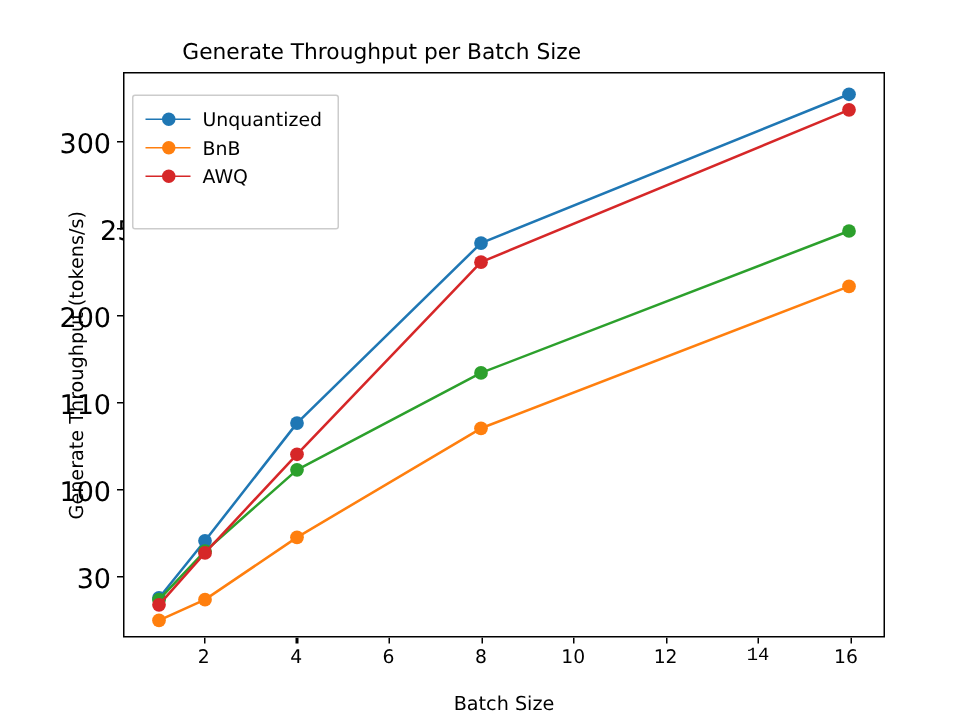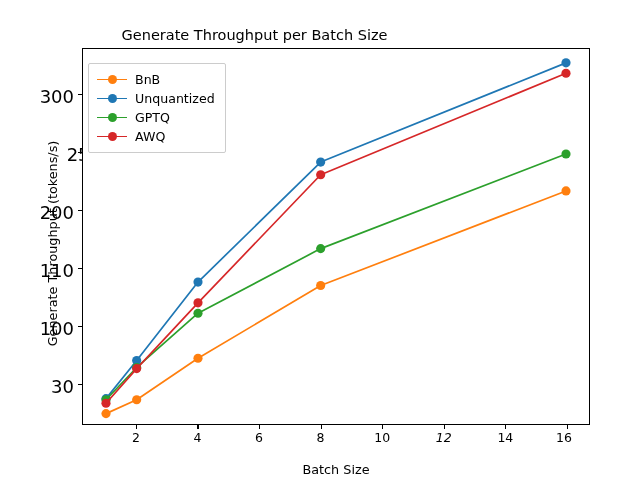--- a/index.html
+++ b/index.html
@@ -169,23 +169,23 @@
       <div class="xtick-wrap" style="left: 115.879px;">2</div>
       <div class="xtick-mark" style="left: 135.879px;"></div>
       <div class="xtick-wrap" style="left: 177.455px;">4</div>
       <div class="xtick-mark" style="left: 197.455px;"></div>
       <div class="xtick-wrap" style="left: 239.03px;">6</div>
       <div class="xtick-mark" style="left: 259.03px;"></div>
       <div class="xtick-wrap" style="left: 300.606px;">8</div>
       <div class="xtick-mark" style="left: 320.606px;"></div>
       <div class="xtick-wrap" style="left: 362.182px;">10</div>
       <div class="xtick-mark" style="left: 382.182px;"></div>
-      <div class="xtick-wrap" style="left: 423.758px; font-style: italic;">12</div>
+      <div class="xtick-wrap" style="left: 423.758px;">12</div>
       <div class="xtick-mark" style="left: 443.758px;"></div>
-      <div class="xtick-wrap" style="left: 485.333px;">14</div>
+      <div class="xtick-wrap" style="left: 485.333px; font-family: Liberation Mono, monospace;">14</div>
       <div class="xtick-mark" style="left: 505.333px;"></div>
       <div class="xtick-wrap" style="left: 544px;">16</div>
       <div class="xtick-mark" style="left: 566.909px;"></div>
     </div>
 
   <div id="plot-area">
     <svg id="plot-svg" viewBox="0 0 508 377" preserveAspectRatio="none">
         <g>
           <polyline points="23.09,351.48 53.88,313.20 115.45,234.32 238.61,113.68 484.91,13.92" fill="none" stroke="#1f77b4" stroke-width="1.7" stroke-linejoin="round" stroke-linecap="round"></polyline>
           <circle cx="23.09" cy="351.48" r="4.6" fill="#1f77b4"></circle>
@@ -215,43 +215,36 @@
           <circle cx="23.09" cy="356.12" r="4.6" fill="#d62728"></circle>
           <circle cx="53.88" cy="321.32" r="4.6" fill="#d62728"></circle>
           <circle cx="115.45" cy="255.20" r="4.6" fill="#d62728"></circle>
           <circle cx="238.61" cy="126.44" r="4.6" fill="#d62728"></circle>
           <circle cx="484.91" cy="24.36" r="4.6" fill="#d62728"></circle>
         </g>
       </svg>
   </div>
 
   <div id="legend">
+      <div class="legend-row">
+        <span class="legend-swatch">
+          <span class="legend-line" style="background: rgb(31, 119, 180);"></span>
+          <span class="legend-dot" style="background: rgb(31, 119, 180);"></span>
+        </span>
+        <span class="legend-label">Unquantized</span>
+      </div>
       <div class="legend-row">
         <span class="legend-swatch">
           <span class="legend-line" style="background: rgb(255, 127, 14);"></span>
           <span class="legend-dot" style="background: rgb(255, 127, 14);"></span>
         </span>
         <span class="legend-label">BnB</span>
       </div>
       <div class="legend-row">
         <span class="legend-swatch">
-          <span class="legend-line" style="background: rgb(31, 119, 180);"></span>
-          <span class="legend-dot" style="background: rgb(31, 119, 180);"></span>
-        </span>
-        <span class="legend-label">Unquantized</span>
-      </div>
-      <div class="legend-row">
-        <span class="legend-swatch">
-          <span class="legend-line" style="background: rgb(44, 160, 44);"></span>
-          <span class="legend-dot" style="background: rgb(44, 160, 44);"></span>
-        </span>
-        <span class="legend-label">GPTQ</span>
-      </div>
-      <div class="legend-row">
-        <span class="legend-swatch">
           <span class="legend-line" style="background: rgb(214, 39, 40);"></span>
           <span class="legend-dot" style="background: rgb(214, 39, 40);"></span>
         </span>
         <span class="legend-label">AWQ</span>
       </div>
     </div>
 
 </div>
 
 </body></html>

